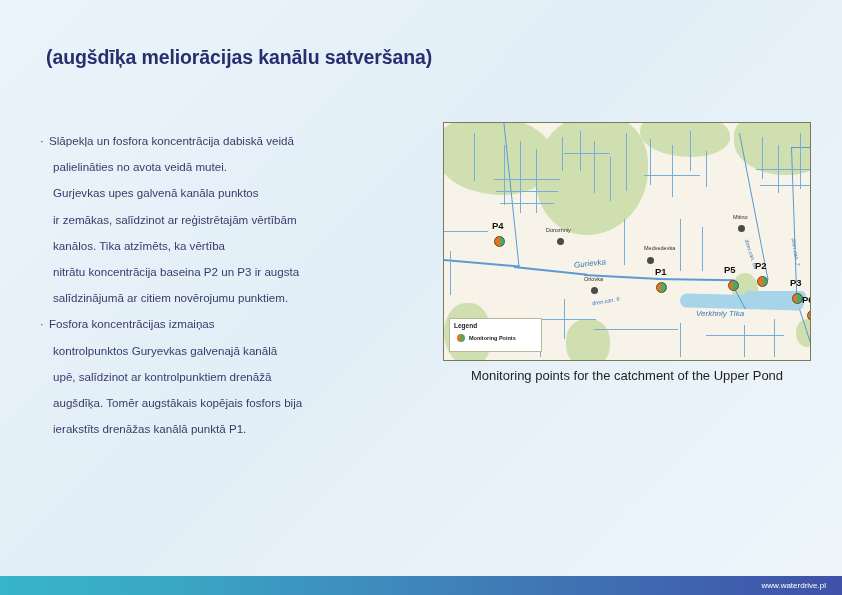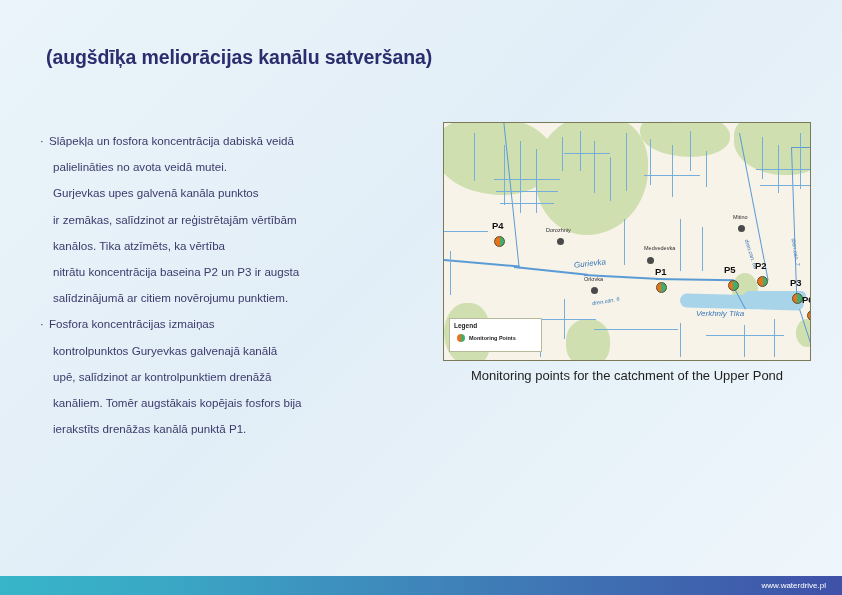--- a/index.html
+++ b/index.html
@@ -82,21 +82,21 @@
 
   <span class="bl cont">Gurjevkas upes galvenā kanāla punktos</span>
   <span class="bl cont">ir zemākas, salīdzinot ar reģistrētajām vērtībām</span>
   <span class="bl cont">kanālos. Tika atzīmēts, ka vērtība</span>
   <span class="bl cont">nitrātu koncentrācija baseina P2 un P3 ir augsta</span>
   <span class="bl cont">salīdzinājumā ar citiem novērojumu punktiem.</span>
 
   <span class="bl first"><span class="dot">·</span><span>Fosfora koncentrācijas izmaiņas</span></span>
   <span class="bl cont">kontrolpunktos Guryevkas galvenajā kanālā</span>
   <span class="bl cont">upē, salīdzinot ar kontrolpunktiem drenāžā</span>
-  <span class="bl cont">kanāliem. Tomēr augstākais kopējais fosfors bija</span>
+  <span class="bl cont">augšdīķa. Tomēr augstākais kopējais fosfors bija</span>
   <span class="bl cont">ierakstīts drenāžas kanālā punktā P1.</span>
 </div>
 
 <div id="mapwrap">
   <div id="map">
 
     <div class="forest" style="left:-10px;top:-6px;width:120px;height:78px;"></div>
     <div class="forest" style="left:92px;top:-8px;width:112px;height:120px;border-radius:50% 40% 55% 45%;"></div>
     <div class="forest" style="left:196px;top:-10px;width:90px;height:44px;"></div>
     <div class="forest" style="left:290px;top:-10px;width:92px;height:62px;border-radius:35% 50% 40% 55%;"></div>

